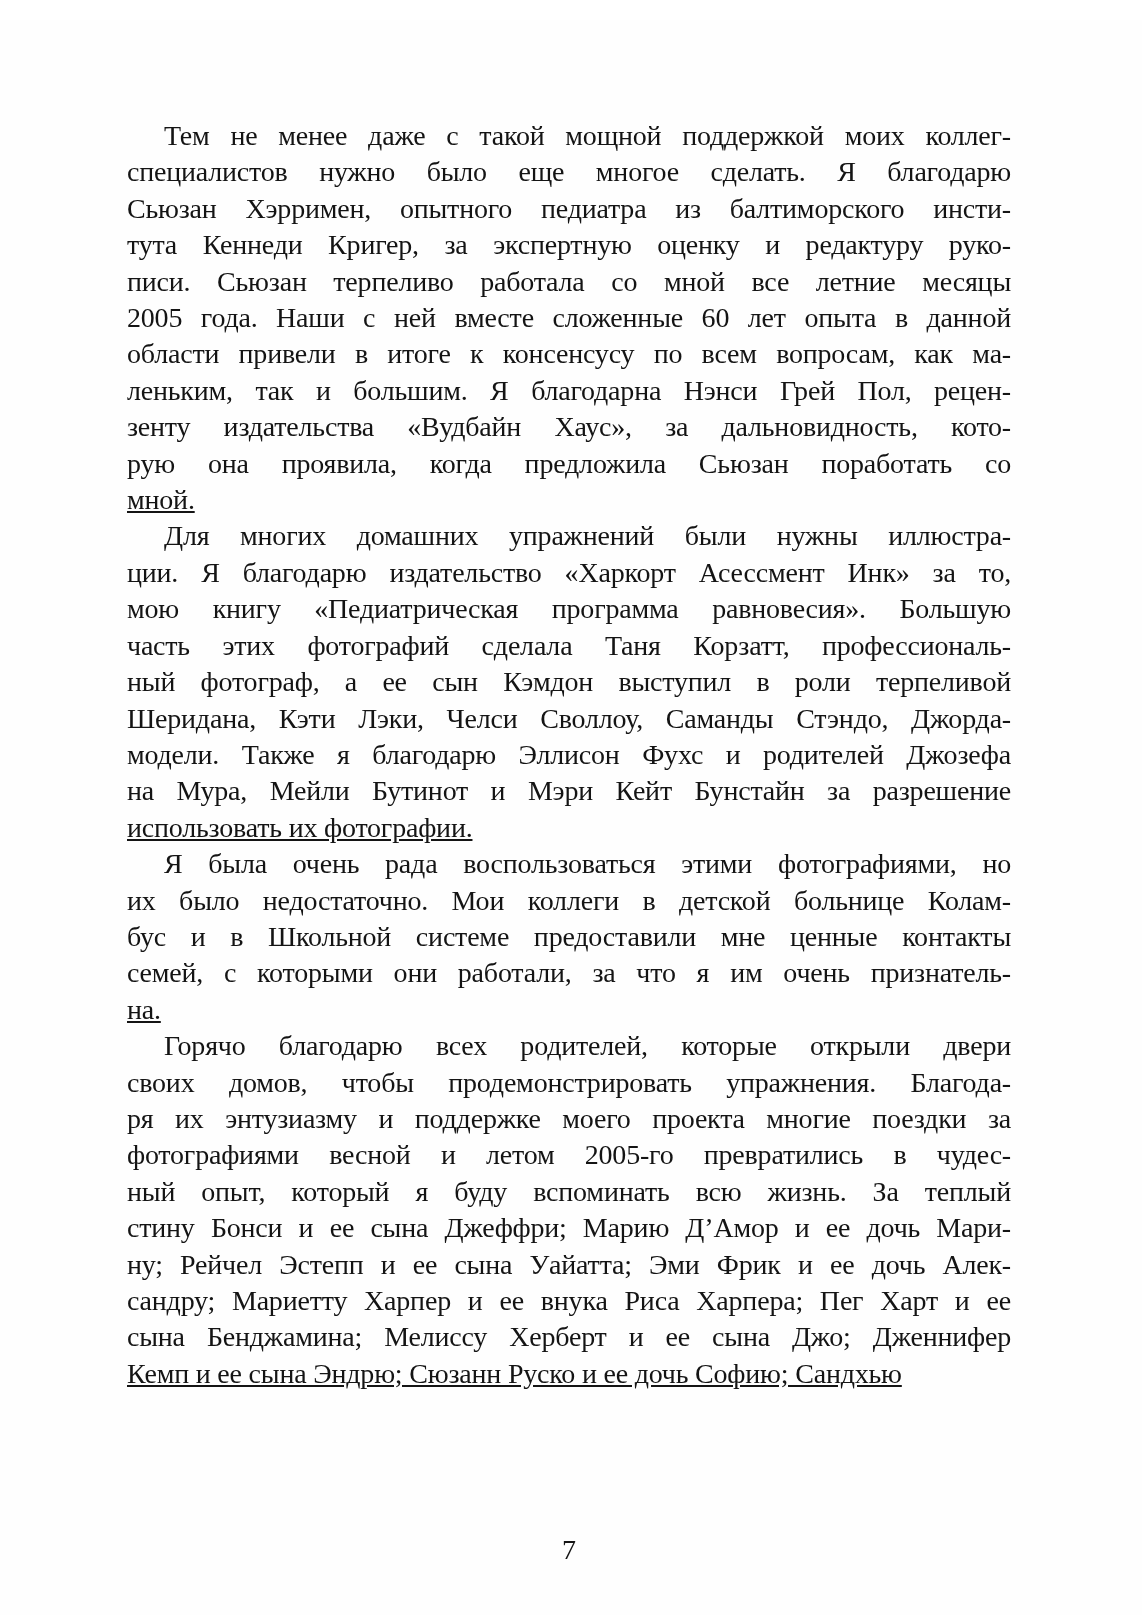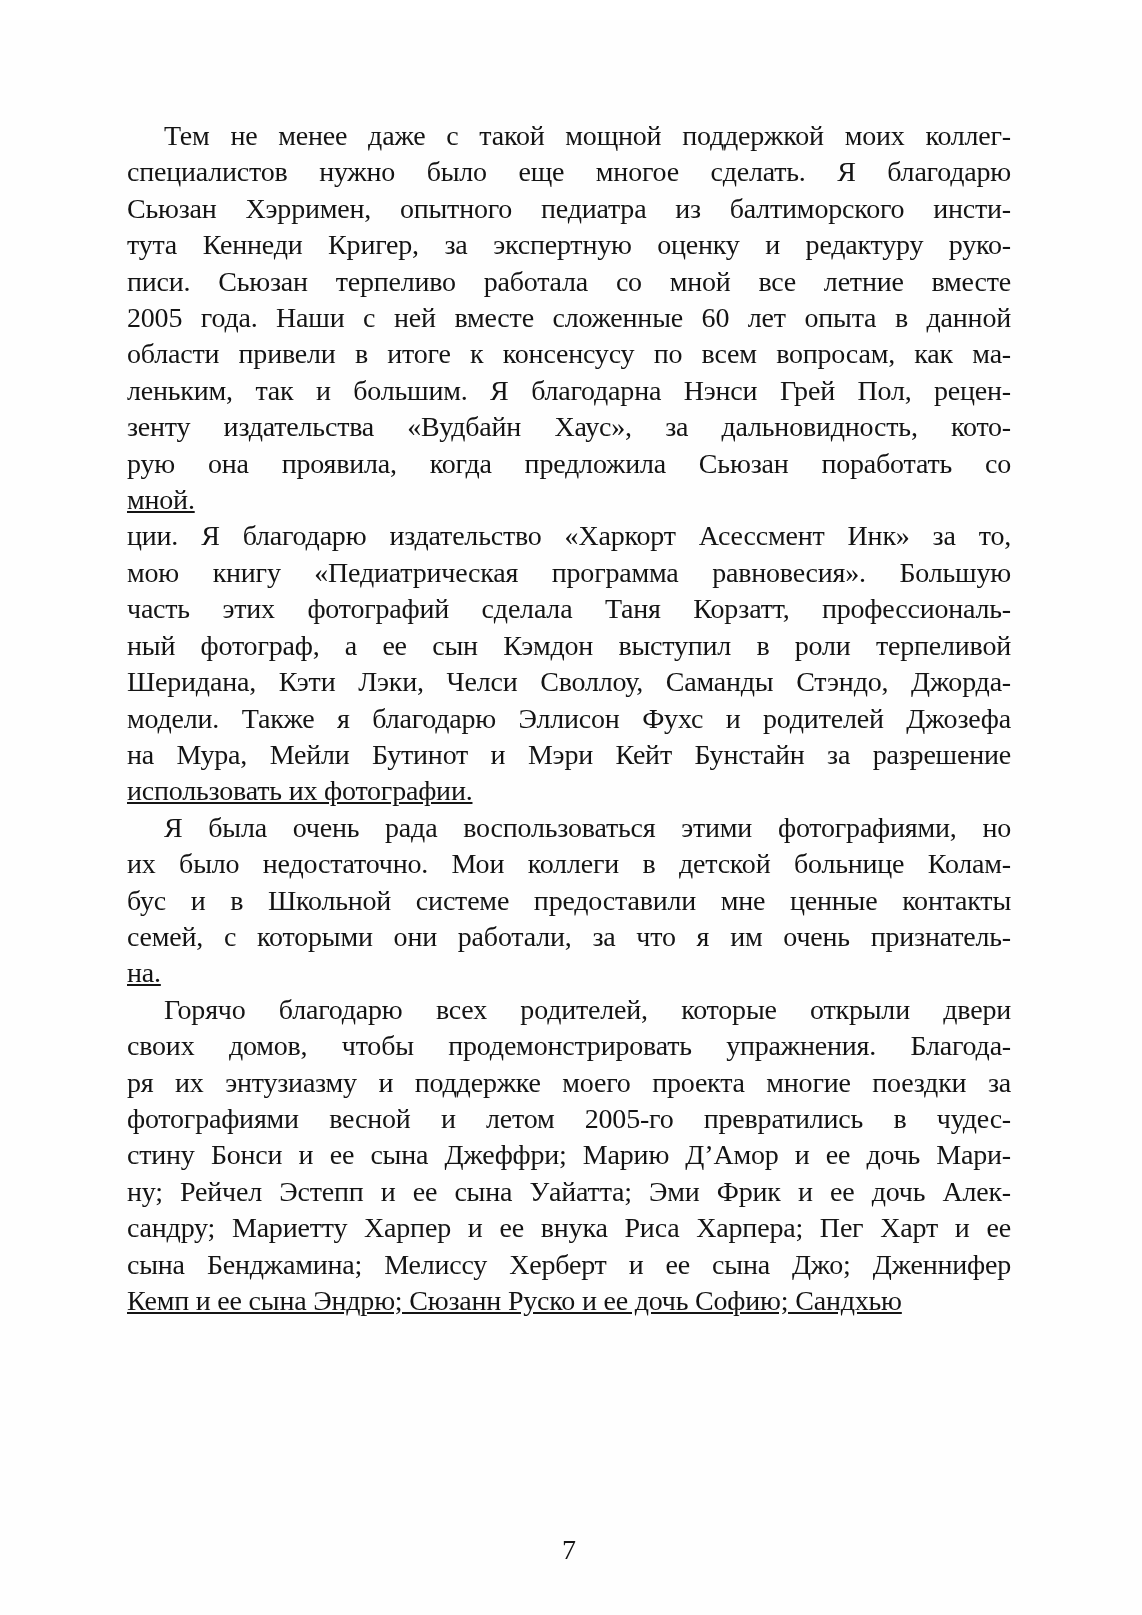--- a/index.html
+++ b/index.html
@@ -54,29 +54,30 @@
 </head>
 <body>
 
 <div class="page" style="background: rgb(254, 254, 254); color: rgb(20, 20, 20); margin-top: 20px;">
   <div class="text-block" id="text-block">
       <div class="paragraph">
         <div class="text-line indent">Тем не менее даже с такой мощной поддержкой моих коллег-</div>
         <div class="text-line">специалистов нужно было еще многое сделать. Я благодарю</div>
         <div class="text-line">Сьюзан Хэрримен, опытного педиатра из балтиморского инсти-</div>
         <div class="text-line">тута Кеннеди Кригер, за экспертную оценку и редактуру руко-</div>
-        <div class="text-line">писи. Сьюзан терпеливо работала со мной все летние вместе</div>
+        <div class="text-line">писи. Сьюзан терпеливо работала со мной все летние месяцы</div>
         <div class="text-line">2005 года. Наши с ней вместе сложенные 60 лет опыта в данной</div>
         <div class="text-line">области привели в итоге к консенсусу по всем вопросам, как ма-</div>
         <div class="text-line">леньким, так и большим. Я благодарна Нэнси Грей Пол, рецен-</div>
         <div class="text-line">зенту издательства «Вудбайн Хаус», за дальновидность, кото-</div>
         <div class="text-line">рую она проявила, когда предложила Сьюзан поработать со</div>
         <div class="text-line last">мной.</div>
       </div>
       <div class="paragraph">
+        <div class="text-line indent">Для многих домашних упражнений были нужны иллюстра-</div>
         <div class="text-line">ции. Я благодарю издательство «Харкорт Асессмент Инк» за то,</div>
         <div class="text-line">мою книгу «Педиатрическая программа равновесия». Большую</div>
         <div class="text-line">часть этих фотографий сделала Таня Корзатт, профессиональ-</div>
         <div class="text-line">ный фотограф, а ее сын Кэмдон выступил в роли терпеливой</div>
         <div class="text-line">Шеридана, Кэти Лэки, Челси Своллоу, Саманды Стэндо, Джорда-</div>
         <div class="text-line">модели. Также я благодарю Эллисон Фухс и родителей Джозефа</div>
         <div class="text-line">на Мура, Мейли Бутинот и Мэри Кейт Бунстайн за разрешение</div>
         <div class="text-line last">использовать их фотографии.</div>
       </div>
       <div class="paragraph">
@@ -84,20 +85,21 @@
         <div class="text-line">их было недостаточно. Мои коллеги в детской больнице Колам-</div>
         <div class="text-line">бус и в Школьной системе предоставили мне ценные контакты</div>
         <div class="text-line">семей, с которыми они работали, за что я им очень признатель-</div>
         <div class="text-line last">на.</div>
       </div>
       <div class="paragraph">
         <div class="text-line indent">Горячо благодарю всех родителей, которые открыли двери</div>
         <div class="text-line">своих домов, чтобы продемонстрировать упражнения. Благода-</div>
         <div class="text-line">ря их энтузиазму и поддержке моего проекта многие поездки за</div>
         <div class="text-line">фотографиями весной и летом 2005-го превратились в чудес-</div>
+        <div class="text-line">ный опыт, который я буду вспоминать всю жизнь. За теплый</div>
         <div class="text-line">стину Бонси и ее сына Джеффри; Марию Д’Амор и ее дочь Мари-</div>
         <div class="text-line">ну; Рейчел Эстепп и ее сына Уайатта; Эми Фрик и ее дочь Алек-</div>
         <div class="text-line">сандру; Мариетту Харпер и ее внука Риса Харпера; Пег Харт и ее</div>
         <div class="text-line">сына Бенджамина; Мелиссу Херберт и ее сына Джо; Дженнифер</div>
         <div class="text-line last">Кемп и ее сына Эндрю; Сюзанн Руско и ее дочь Софию; Сандхью</div>
       </div>
     </div>
   <div class="page-number">7</div>
 </div>
 

